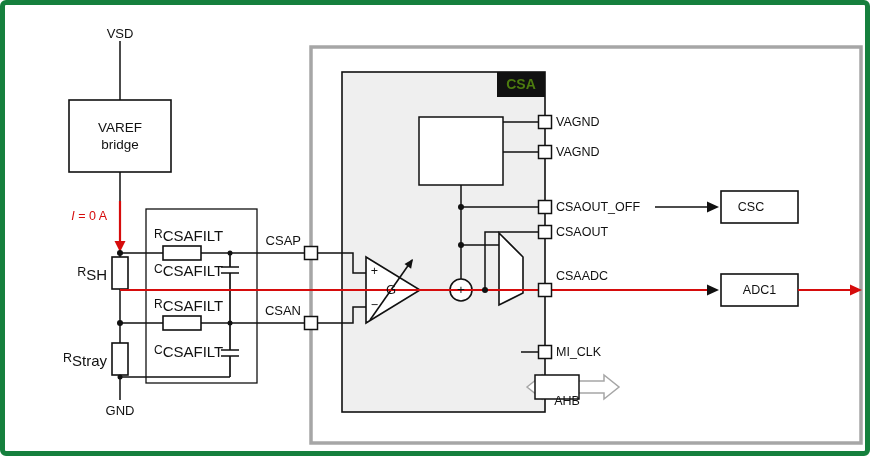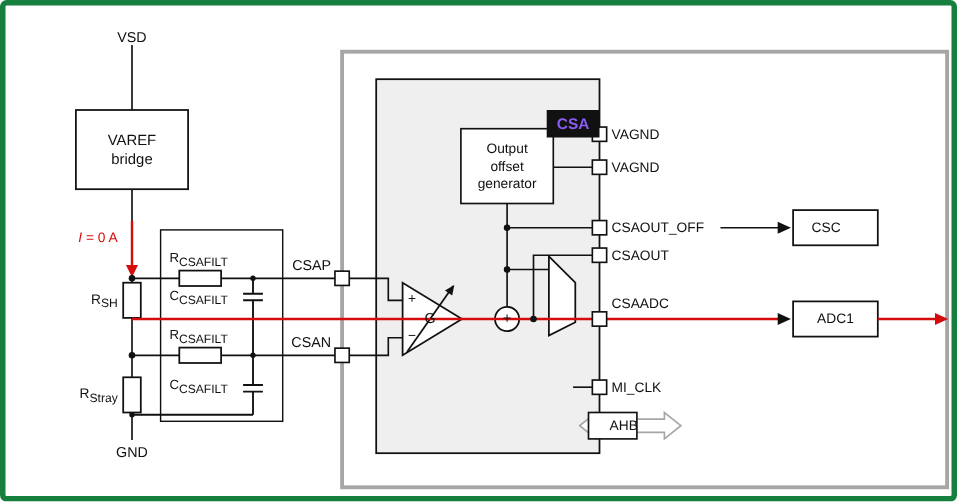--- a/index.html
+++ b/index.html
@@ -3,31 +3,31 @@
 <meta charset="utf-8">
 <style>
   html,body{margin:0;padding:0;background:#fff;}
   .canvas{
     position:relative;width:870px;height:456px;background:#fff;
     border:5px solid #15803d;border-radius:6px;box-sizing:border-box;
     font-family:"Liberation Sans",sans-serif;color:#111;overflow:hidden;
   }
   .canvas svg{position:absolute;left:0;top:0;}
   .lbl{position:absolute;font-size:12.5px;line-height:15px;white-space:nowrap;}
-  .lbl sub{font-size:11px;line-height:0;}
+  .lbl sub{font-size:15px;line-height:0;}
   .center{text-align:center;}
   .right{text-align:right;}
   .flexc{display:flex;flex-direction:column;align-items:center;justify-content:center;}
   .it{font-style:italic;}
   .redtxt{color:var(--accent-red,#d60c0c);}
   .redline{stroke:var(--accent-red,#d60c0c);}
   .redfill{fill:var(--accent-red,#d60c0c);}
   .graystroke{stroke:var(--chip-border,#a6a6a6);}
   .modulefill{fill:var(--module-fill,#efefef);}
-  .csa-tag{background:#111;color:#8b5cf6;font-weight:bold;font-size:14px;margin-top:28px;}
+  .csa-tag{background:#111;color:#4d7c0f;font-weight:bold;font-size:14px;}
   .pin-lbl{position:absolute;left:551px;font-size:12.5px;line-height:15px;white-space:nowrap;}
 </style>
 </head>
 <body>
 
 <div class="canvas">
 
   <svg width="870" height="456" viewBox="0 0 870 456">
 
     <rect x="306" y="42" width="550" height="396" fill="none" class="graystroke" stroke-width="3.5"></rect>
@@ -123,36 +123,31 @@
 
   <div class="lbl" style="left:149px;top:292px;font-size:12px;"><span>R</span><sub>CSAFILT</sub></div>
 
   <div class="lbl" style="left:149px;top:338px;font-size:12px;"><span>C</span><sub>CSAFILT</sub></div>
 
   <div class="lbl right" style="left:244px;top:228px;width:52px;font-size:13px;">CSAP</div>
   <div class="lbl right" style="left:244px;top:298px;width:52px;font-size:13px;">CSAN</div>
 
   <div class="lbl flexc csa-tag" style="left:492px;top:67px;width:48px;height:25px;">CSA</div>
 
-  <div class="lbl flexc" style="left:414px;top:112px;width:84px;height:68px;line-height:16px;">
-    <span>Output</span>
-    <span>offset</span>
-    <span>generator</span>
-  </div>
 
   <div class="lbl center" style="left:362px;top:259px;width:15px;">+</div>
   <div class="lbl center" style="left:362px;top:293px;width:15px;">−</div>
   <div class="lbl center" style="left:377px;top:277px;width:18px;font-size:13px;">G</div>
   <div class="lbl center" style="left:448px;top:276px;width:16px;font-size:13.5px;line-height:17px;">+</div>
 
   <div class="pin-lbl" style="top:110px;">VAGND</div>
   <div class="pin-lbl" style="top:140px;">VAGND</div>
   <div class="pin-lbl" style="top:195px;">CSAOUT_OFF</div>
   <div class="pin-lbl" style="top:220px;">CSAOUT</div>
   <div class="pin-lbl" style="top:264px;">CSAADC</div>
   <div class="pin-lbl" style="top:340px;">MI_CLK</div>
 
-  <div class="lbl flexc" style="left:530px;top:370px;width:64px;height:24px;">AHB</div>
+  <div class="lbl flexc" style="left:530px;top:384px;width:64px;height:24px;">AHB</div>
 
   <div class="lbl flexc" style="left:716px;top:186px;width:60px;height:32px;">CSC</div>
   <div class="lbl flexc" style="left:716px;top:269px;width:77px;height:32px;">ADC1</div>
 
 </div>
 
 </body></html>

